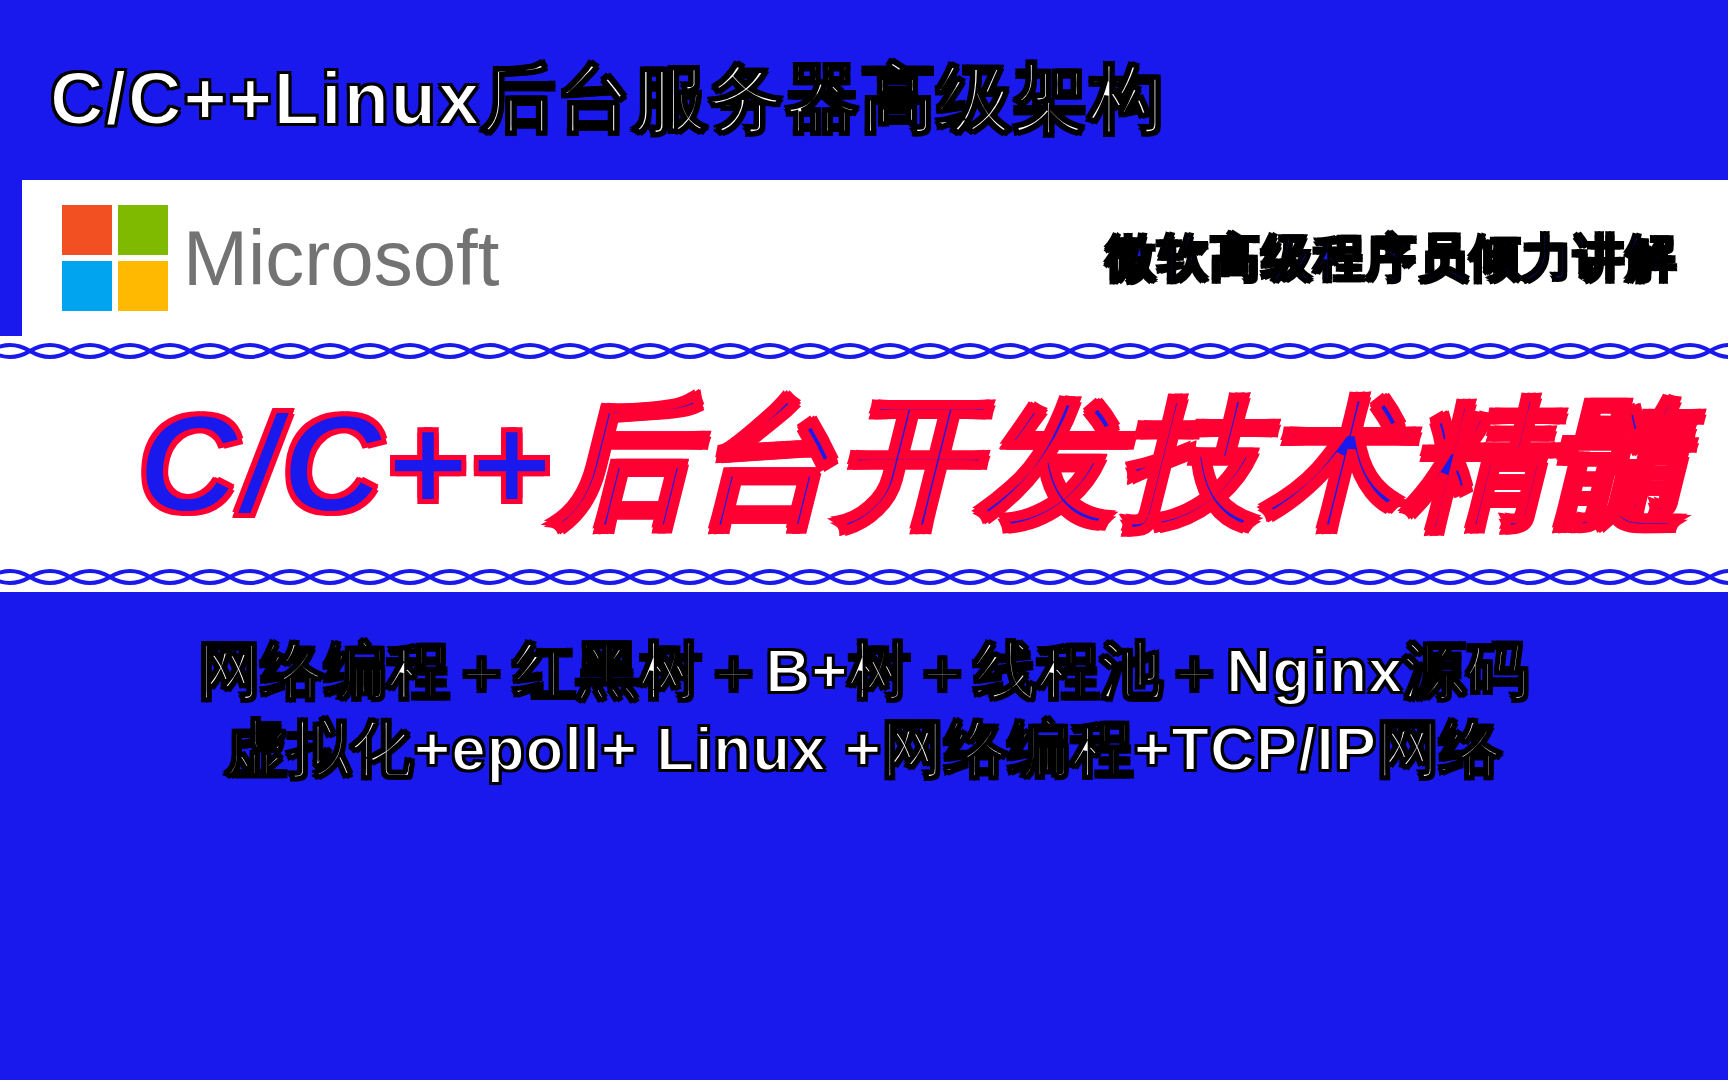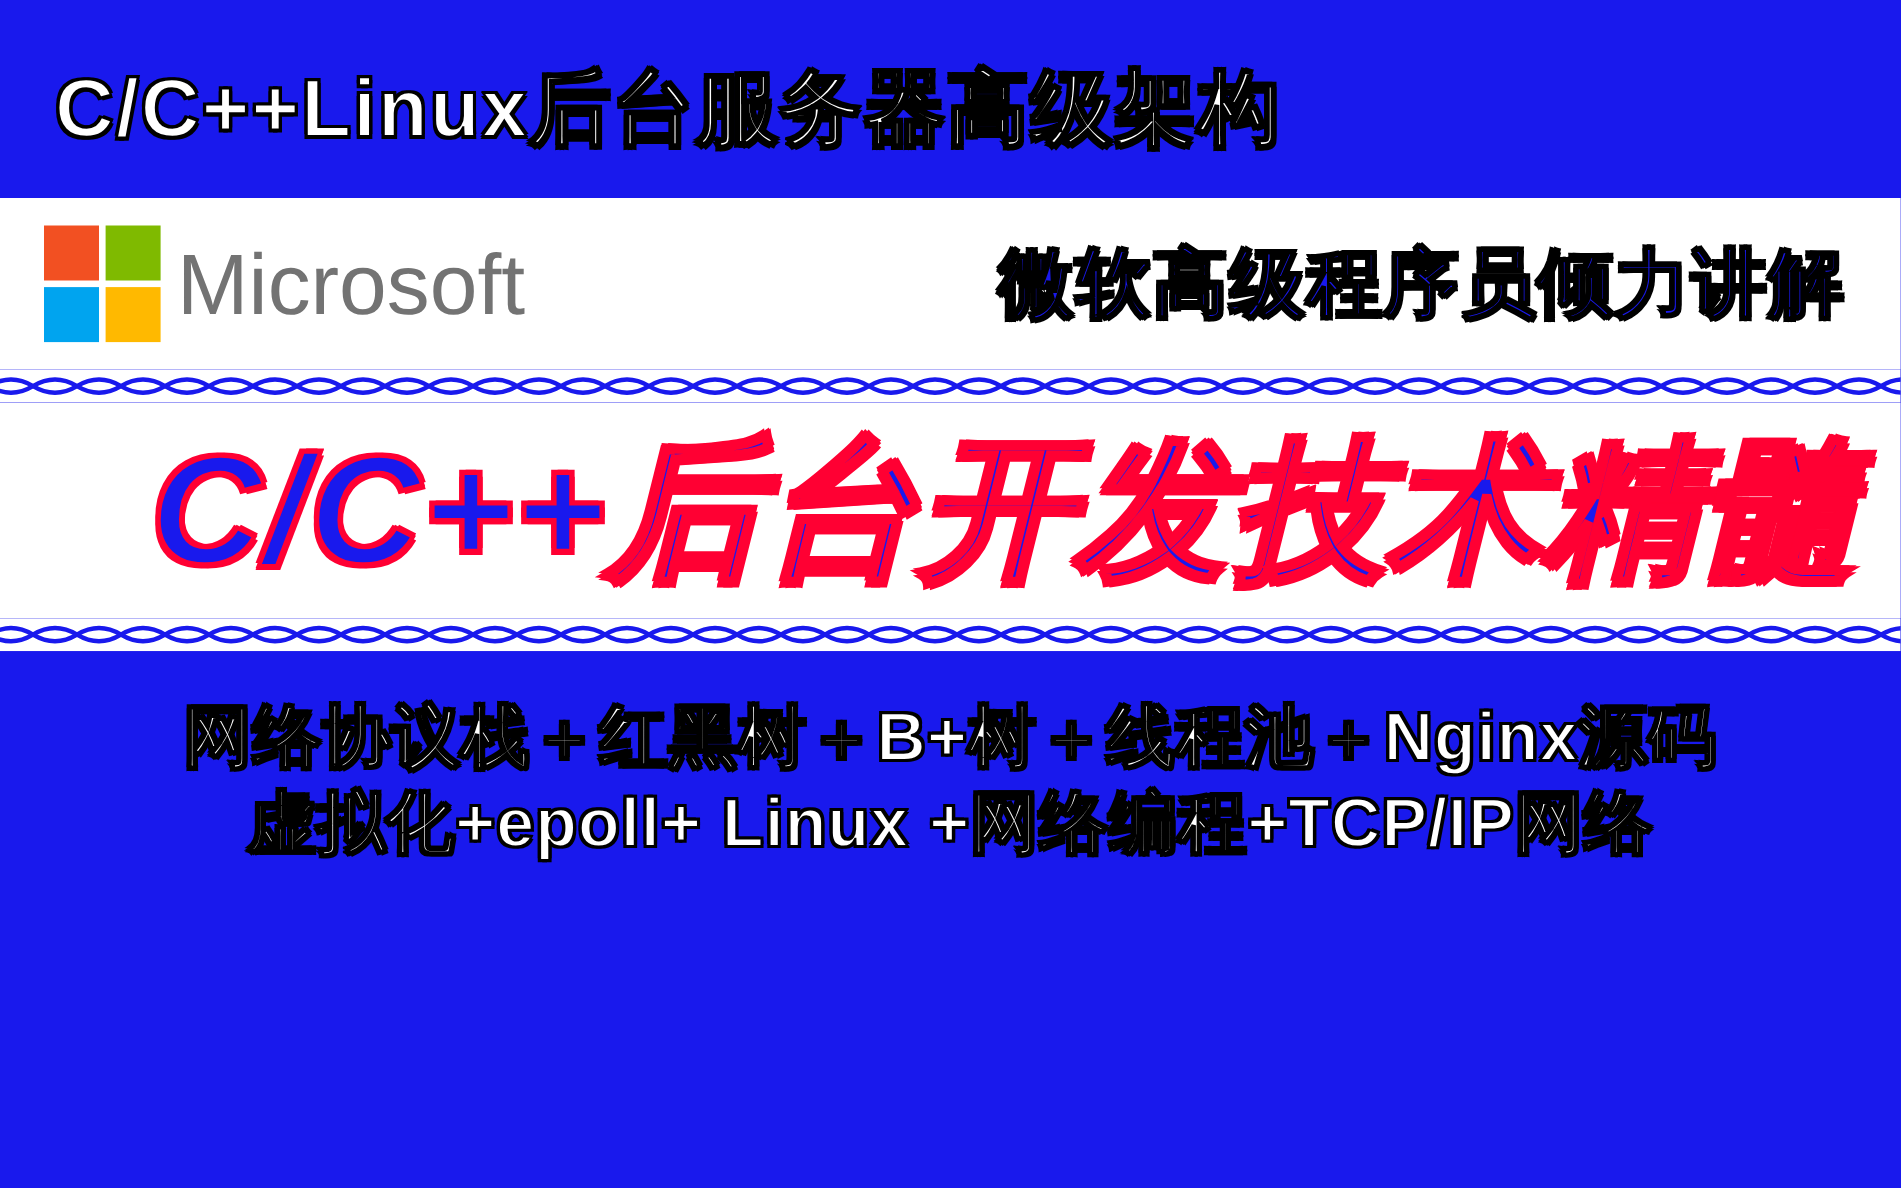--- a/index.html
+++ b/index.html
@@ -28,20 +28,21 @@
         2px -2px 0 #000,
         -2px 2px 0 #000;
       letter-spacing: 2px;
     }
     .white-band-1 {
       background: #ffffff;
       display: flex;
       align-items: center;
       padding: 25px 40px;
       gap: 40px;
+      margin-left: 22px;
     }
     .ms-logo {
       display: flex;
       align-items: center;
       gap: 15px;
     }
     .ms-squares {
       display: grid;
       grid-template-columns: 50px 50px;
       grid-template-rows: 50px 50px;
@@ -55,21 +56,21 @@
     .ms-green { background: #7fba00; }
     .ms-blue { background: #00a4ef; }
     .ms-yellow { background: #ffb900; }
     .ms-text {
       font-size: 78px;
       font-weight: 400;
       color: #737373;
       font-family: "Segoe UI", Arial, sans-serif;
     }
     .presenter-text {
-      font-size: 68px;
+      font-size: 50px;
       font-weight: 900;
       color: #1919ed;
       -webkit-text-stroke: 2px #000000;
       text-shadow: 
         2px 2px 0 #000,
         -2px -2px 0 #000,
         2px -2px 0 #000,
         -2px 2px 0 #000;
       letter-spacing: 2px;
       margin-left: auto;
@@ -156,15 +157,15 @@
   <svg class="chain-svg" viewBox="0 0 1728 30" preserveAspectRatio="none">
     <rect width="1728" height="30" fill="#ffffff"></rect>
     <g stroke="#1919ed" stroke-width="4" fill="none">
       <path d="M-10,15 Q10,3 30,15 Q50,27 70,15 Q90,3 110,15 Q130,27 150,15 Q170,3 190,15 Q210,27 230,15 Q250,3 270,15 Q290,27 310,15 Q330,3 350,15 Q370,27 390,15 Q410,3 430,15 Q450,27 470,15 Q490,3 510,15 Q530,27 550,15 Q570,3 590,15 Q610,27 630,15 Q650,3 670,15 Q690,27 710,15 Q730,3 750,15 Q770,27 790,15 Q810,3 830,15 Q850,27 870,15 Q890,3 910,15 Q930,27 950,15 Q970,3 990,15 Q1010,27 1030,15 Q1050,3 1070,15 Q1090,27 1110,15 Q1130,3 1150,15 Q1170,27 1190,15 Q1210,3 1230,15 Q1250,27 1270,15 Q1290,3 1310,15 Q1330,27 1350,15 Q1370,3 1390,15 Q1410,27 1430,15 Q1450,3 1470,15 Q1490,27 1510,15 Q1530,3 1550,15 Q1570,27 1590,15 Q1610,3 1630,15 Q1650,27 1670,15 Q1690,3 1710,15 Q1730,27 1750,15"></path>
       <path d="M-10,15 Q10,27 30,15 Q50,3 70,15 Q90,27 110,15 Q130,3 150,15 Q170,27 190,15 Q210,3 230,15 Q250,27 270,15 Q290,3 310,15 Q330,27 350,15 Q370,3 390,15 Q410,27 430,15 Q450,3 470,15 Q490,27 510,15 Q530,3 550,15 Q570,27 590,15 Q610,3 630,15 Q650,27 670,15 Q690,3 710,15 Q730,27 750,15 Q770,3 790,15 Q810,27 830,15 Q850,3 870,15 Q890,27 910,15 Q930,3 950,15 Q970,27 990,15 Q1010,3 1030,15 Q1050,27 1070,15 Q1090,3 1110,15 Q1130,27 1150,15 Q1170,3 1190,15 Q1210,27 1230,15 Q1250,3 1270,15 Q1290,27 1310,15 Q1330,3 1350,15 Q1370,27 1390,15 Q1410,3 1430,15 Q1450,27 1470,15 Q1490,3 1510,15 Q1530,27 1550,15 Q1570,3 1590,15 Q1610,27 1630,15 Q1650,3 1670,15 Q1690,27 1710,15 Q1730,3 1750,15"></path>
     </g>
   </svg>
 </div>
 
 <div class="footer">
-  <div class="footer-line">网络协议栈＋红黑树＋B+树＋线程池＋Nginx源码</div>
+  <div class="footer-line">网络编程＋红黑树＋B+树＋线程池＋Nginx源码</div>
   <div class="footer-line">虚拟化+epoll+ Linux +网络编程+TCP/IP网络</div>
 </div>
 
 </body></html>

